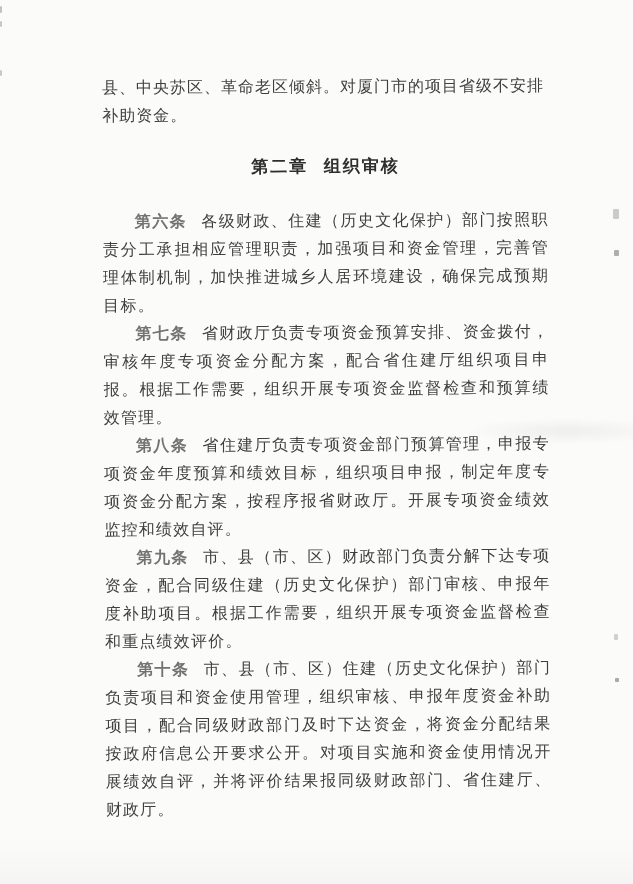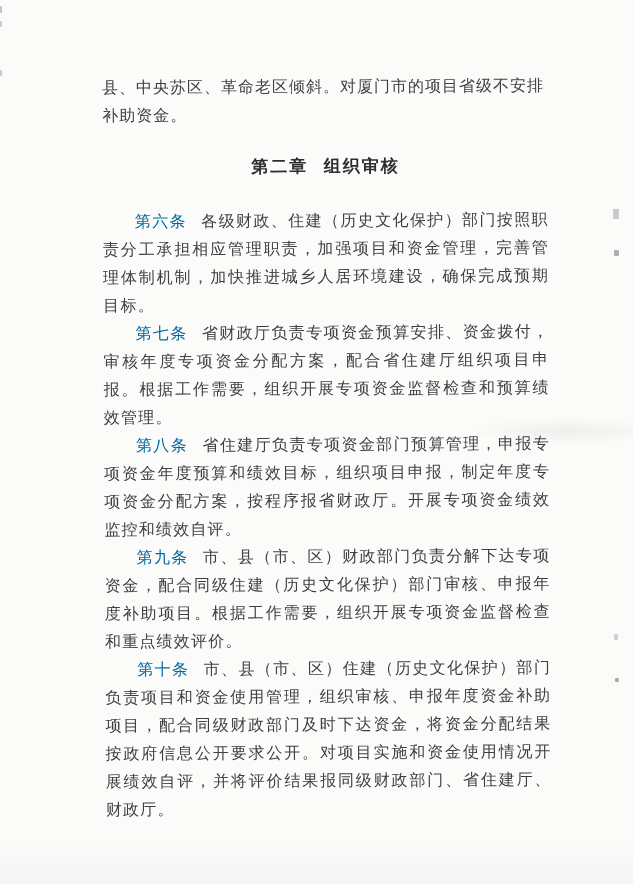--- a/index.html
+++ b/index.html
@@ -39,22 +39,22 @@
     font-family: "Liberation Sans", "DejaVu Sans", sans-serif;
   }
   .chapter .chapter-number { margin-right: 0.9em; }
   .article {
     text-align: justify;
     text-justify: inter-character;
     text-indent: 2em;
     letter-spacing: 1.2px;
   }
   .article-label {
-    font-weight: normal;
-    color: #0369a1;
+    font-weight: bold;
+    color: #737373;
     font-family: "Liberation Sans", "DejaVu Sans", sans-serif;
     margin-right: 0.9em;
   }
   
   .speck {
     position: absolute;
     background: #7d7d7d;
     border-radius: 1px;
   }
   .speck-r1 { left: 613px; top: 209px; width: 6px; height: 10px; opacity: .38; }

